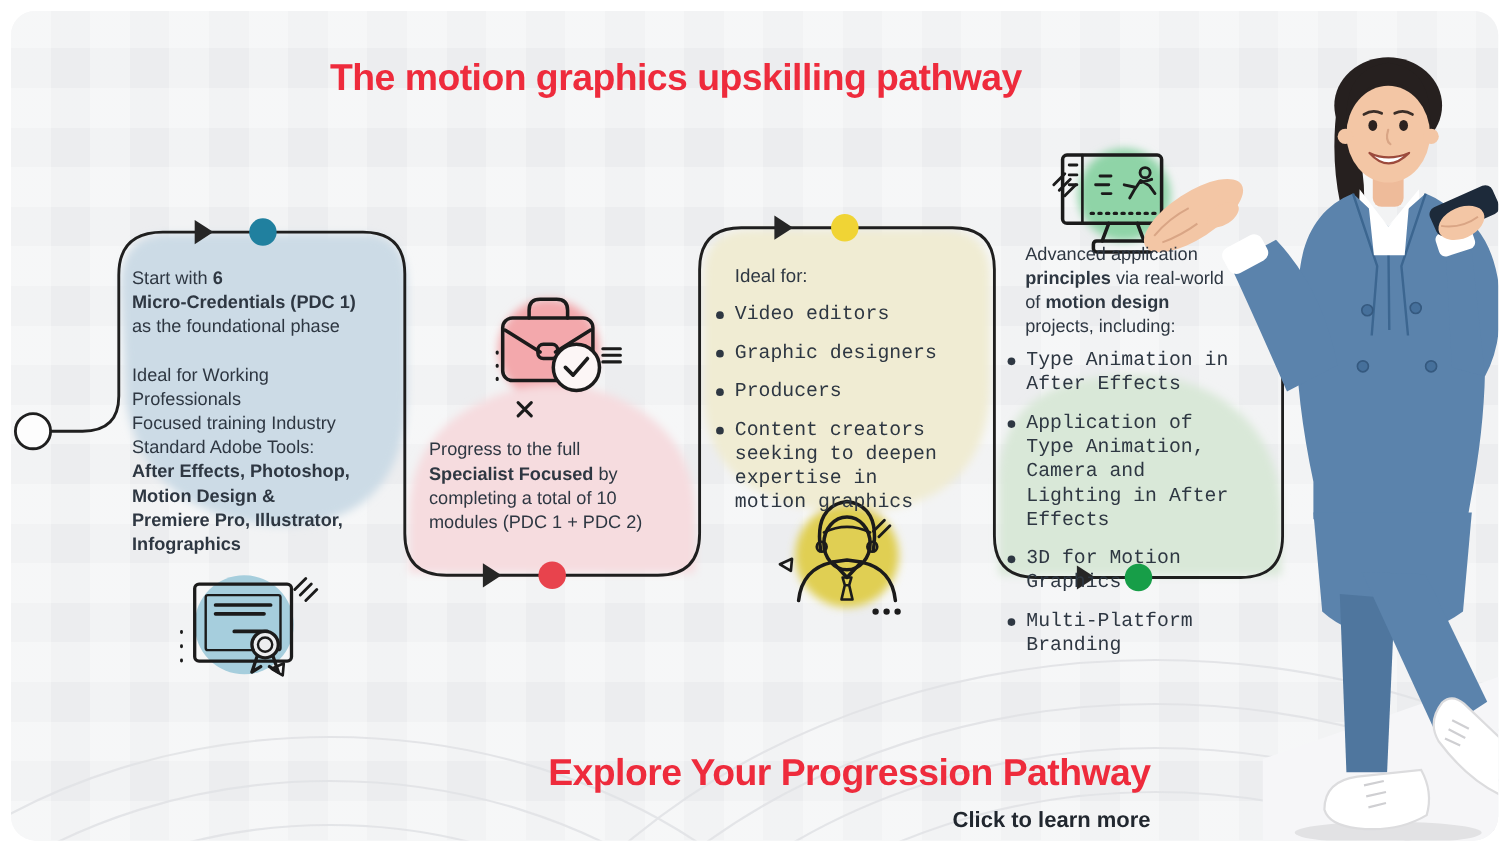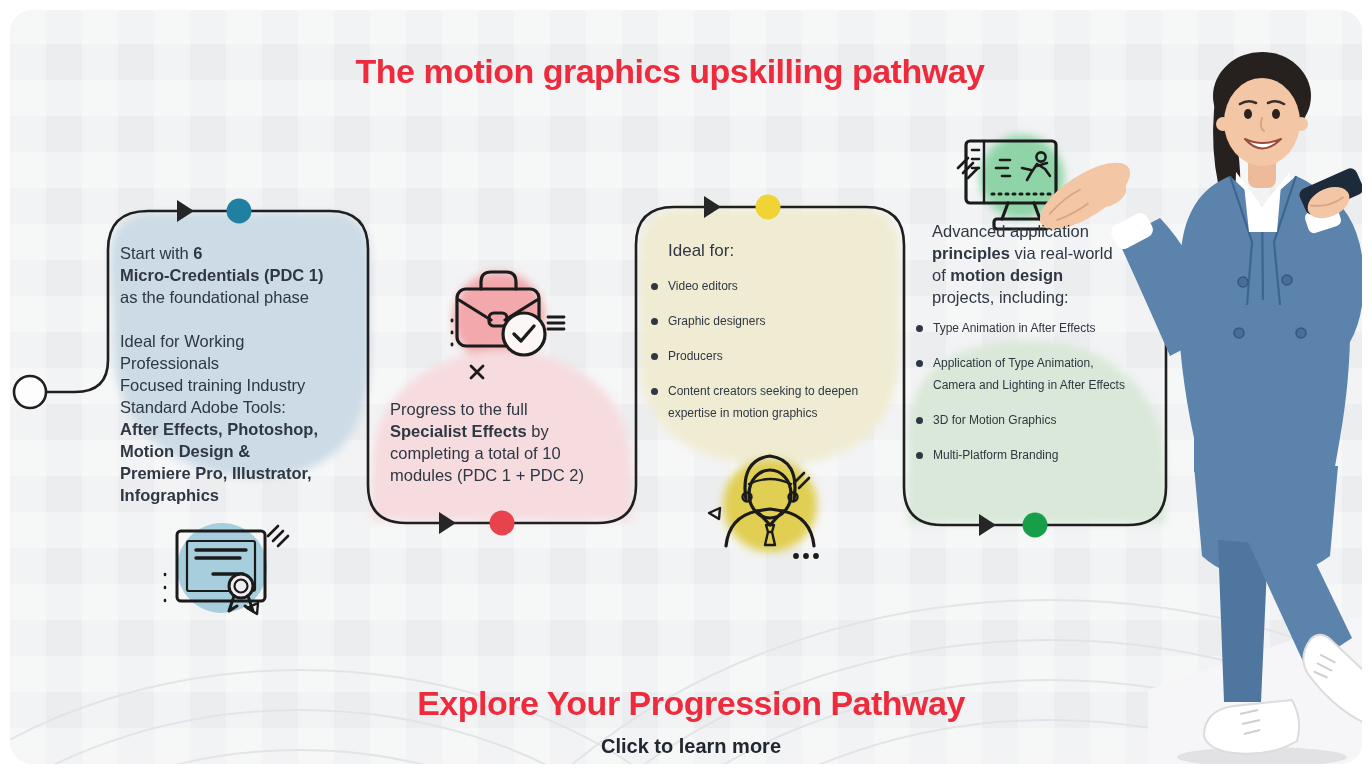--- a/index.html
+++ b/index.html
@@ -8,32 +8,32 @@
   .canvas{position:absolute;left:10px;top:10px;width:1352px;height:754px;
           border-radius:22px;background:#ecedef;overflow:hidden;}
   .canvas::before{content:"";position:absolute;inset:0;
       background-image:
         repeating-linear-gradient(90deg, rgba(255,255,255,.33) 0 36px, rgba(255,255,255,0) 36px 72px),
         repeating-linear-gradient(0deg, rgba(255,255,255,.33) 0 36px, rgba(255,255,255,0) 36px 72px);
       pointer-events:none;}
   .layer{position:absolute;left:-10px;top:-10px;width:1372px;height:774px;}
   svg.gfx{position:absolute;left:0;top:0;}
 
-  .page-title{position:absolute;left:300px;top:52px;width:740px;text-align:center;
+  .page-title{position:absolute;left:300px;top:52px;width:740px;text-align:left;
       font-size:34px;font-weight:700;letter-spacing:-.5px;color:var(--accent,#ee2b3c);}
   .t{position:absolute;color:#2e3742;font-size:16.5px;line-height:22px;}
   .t .b{font-weight:700;}
   .tl{min-height:22px;white-space:nowrap;}
   .tl.gap{height:22px;}
   .stage-head{position:absolute;color:#2e3742;font-size:17px;font-weight:400;line-height:22px;}
   ul.blt{list-style:none;margin:0;padding:0;position:absolute;color:#2e3742;
-         font-size:12px;line-height:22px;}
+         font-size:18px;line-height:22px;font-family:Liberation Mono, monospace;}
   ul.blt li{display:flex;gap:10px;margin-bottom:13px;}
   ul.blt .dot{width:7px;height:7px;border-radius:50%;background:#2e3742;margin-top:8px;flex:none;}
-  .cta{position:absolute;left:336px;top:684px;width:710px;text-align:center;cursor:pointer;}
+  .cta{position:absolute;left:336px;top:684px;width:710px;text-align:right;cursor:pointer;}
   .cta-head{font-size:34px;font-weight:700;letter-spacing:-.5px;color:var(--accent,#ee2b3c);}
   .cta-sub{margin-top:12px;font-size:20px;font-weight:700;color:#21272f;}
 </style>
 </head>
 <body>
 
 <div class="canvas">
   <div class="layer">
 
     <svg class="gfx" width="1372" height="774" viewBox="0 0 1372 774">
@@ -221,21 +221,21 @@
         <div class="tl"><span>Focused training Industry</span></div>
         <div class="tl"><span>Standard Adobe Tools:</span></div>
         <div class="tl"><span class="b">After Effects, Photoshop,</span></div>
         <div class="tl"><span class="b">Motion Design &amp;</span></div>
         <div class="tl"><span class="b">Premiere Pro, Illustrator,</span></div>
         <div class="tl"><span class="b">Infographics</span></div>
       </div>
 
     <div class="t" style="left:390px;top:398px;width:252px;">
         <div class="tl"><span>Progress to the full</span></div>
-        <div class="tl"><span class="b">Specialist Effects</span><span> by</span></div>
+        <div class="tl"><span class="b">Specialist Focused</span><span> by</span></div>
         <div class="tl"><span>completing a total of 10</span></div>
         <div class="tl"><span>modules (PDC 1 + PDC 2)</span></div>
       </div>
 
     <div class="stage-head" style="left:668px;top:240px;">Ideal for:</div>
     <ul class="blt" style="left:651px;top:275px;width:218px;">
         <li>
           <span class="dot"></span>
           <span>Video editors</span>
         </li>

